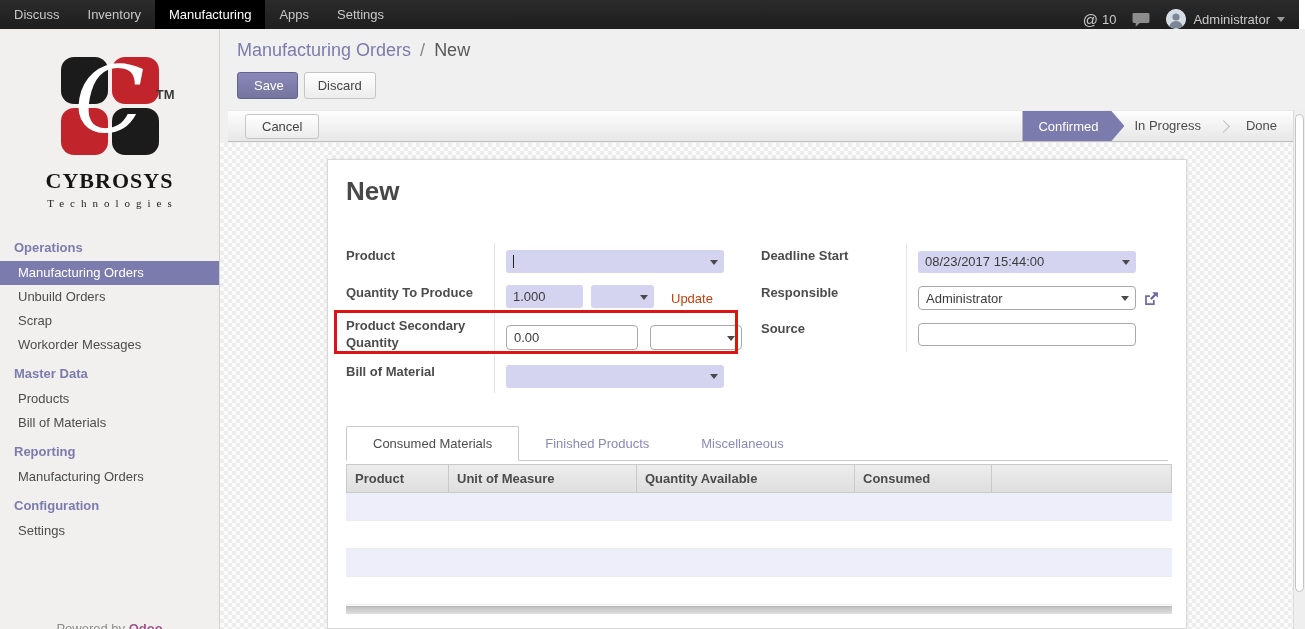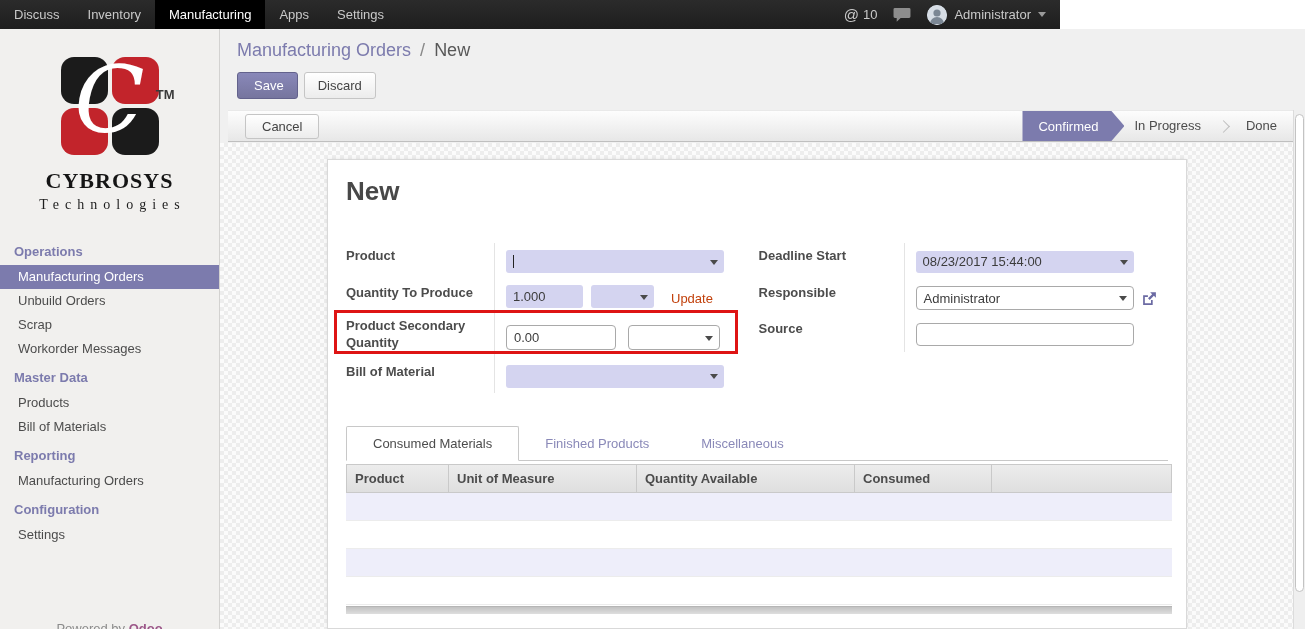--- a/index.html
+++ b/index.html
@@ -1,22 +1,22 @@
 <!DOCTYPE html>
 <html><head>
 <meta charset="utf-8">
 <style>
   * { margin:0; padding:0; box-sizing:border-box; }
   html,body { width:1305px; height:629px; overflow:hidden;
     font-family:"Liberation Sans", sans-serif; background:#fff; }
   #app { position:relative; width:1305px; height:629px; }
 
   
-  #topbar { position:absolute; top:0; left:0; width:1060px; height:29px;
-    background:linear-gradient(#2b2b2b,#1e1e1e); display:flex; align-items:center; z-index:50; }
+  #topbar { position:absolute; top:0; left:0; width:1299px; height:29px;
+    background:linear-gradient(#2b2b2b,#1e1e1e); display:flex; align-items:flex-end; z-index:50; }
   .tb-menu { display:flex; }
   .tb-item { color:#c9c9c9; font-size:13px; line-height:29px; padding:0 14px; cursor:pointer; }
   .tb-item.active { background:#000; color:#fff; }
   .tb-right { margin-left:auto; display:flex; align-items:center; padding-right:14px; gap:16px; }
   .tb-mention { color:#c9c9c9; font-size:13px; display:flex; align-items:center; gap:4px; }
   .tb-mention .at { font-size:15px; }
   .tb-bubble { width:18px; height:15px; display:block; }
   .tb-user { display:flex; align-items:center; gap:7px; color:#c9c9c9; font-size:13px; }
   .avatar { width:20px; height:20px; border-radius:50%; overflow:hidden; background:#cdd6e0;
     display:flex; align-items:flex-end; justify-content:center; }
@@ -32,21 +32,21 @@
   .sq-tl { top:0; left:0; background:#1b1b1b; }
   .sq-tr { top:0; right:0; background:#c2242b; }
   .sq-bl { bottom:0; left:0; background:#c2242b; }
   .sq-br { bottom:0; right:0; background:#1b1b1b; }
   .logo-c { position:absolute; top:-16px; left:0; width:100%; height:120px;
     font-family:"DejaVu Serif", serif; font-style:italic; font-size:92px; line-height:120px;
     color:#fff; text-align:center; }
   .logo-tm { position:absolute; top:-6px; right:-16px; font-size:13px; color:#3a3a3a; font-weight:bold;margin-top:36px; }
   .brand { margin-top:13px; font-family:"Liberation Serif", serif; font-weight:bold;
     font-size:22px; letter-spacing:1px; color:#151515; }
-  .subbrand { margin-top:3px; font-family:"Liberation Serif", serif; font-size:14px;
+  .subbrand { margin-top:3px; font-family:"Liberation Serif", serif; font-size:11px;
     letter-spacing:6px; color:#1d1d1d; padding-left:6px; }
   .menu { margin-top:22px; }
   .menu-section-title { color:#7c7bad; font-weight:bold; font-size:13px; padding:9px 0 6px 14px; }
   .menu-item { font-size:13px; color:#4c4c4c; padding:3px 0 3px 18px; line-height:18px; cursor:pointer; }
   .menu-item.active { background:#7c7bad; color:#fff; }
   .sidebar-footer { position:absolute; bottom:-7px; width:100%; text-align:center;
     font-size:13px; color:#8c8c8c; }
   .sidebar-footer .odoo { color:#9c5789; font-weight:bold; }
 
   
@@ -268,21 +268,21 @@
                   <span></span>
                   <span class="tri"></span>
                 </div>
                 <span class="link" style="margin-left:17px; padding-top:4px;">Update</span>
               </div>
             </div>
 
             <div class="frow row-sec">
               <div class="flabel">Product Secondary Quantity</div>
               <div class="fcell" style="padding-top:3px;">
-                <div class="fld white" style="width:110px; height:25px;">
+                <div class="fld white" style="width:132px; height:25px;">
                   <span>0.00</span>
                 </div>
                 <div class="fld white" style="width:92px; height:25px; margin-left:12px;">
                   <span></span>
                   <span class="tri"></span>
                 </div>
               </div>
             </div>
 
             <div class="frow row-bom">

